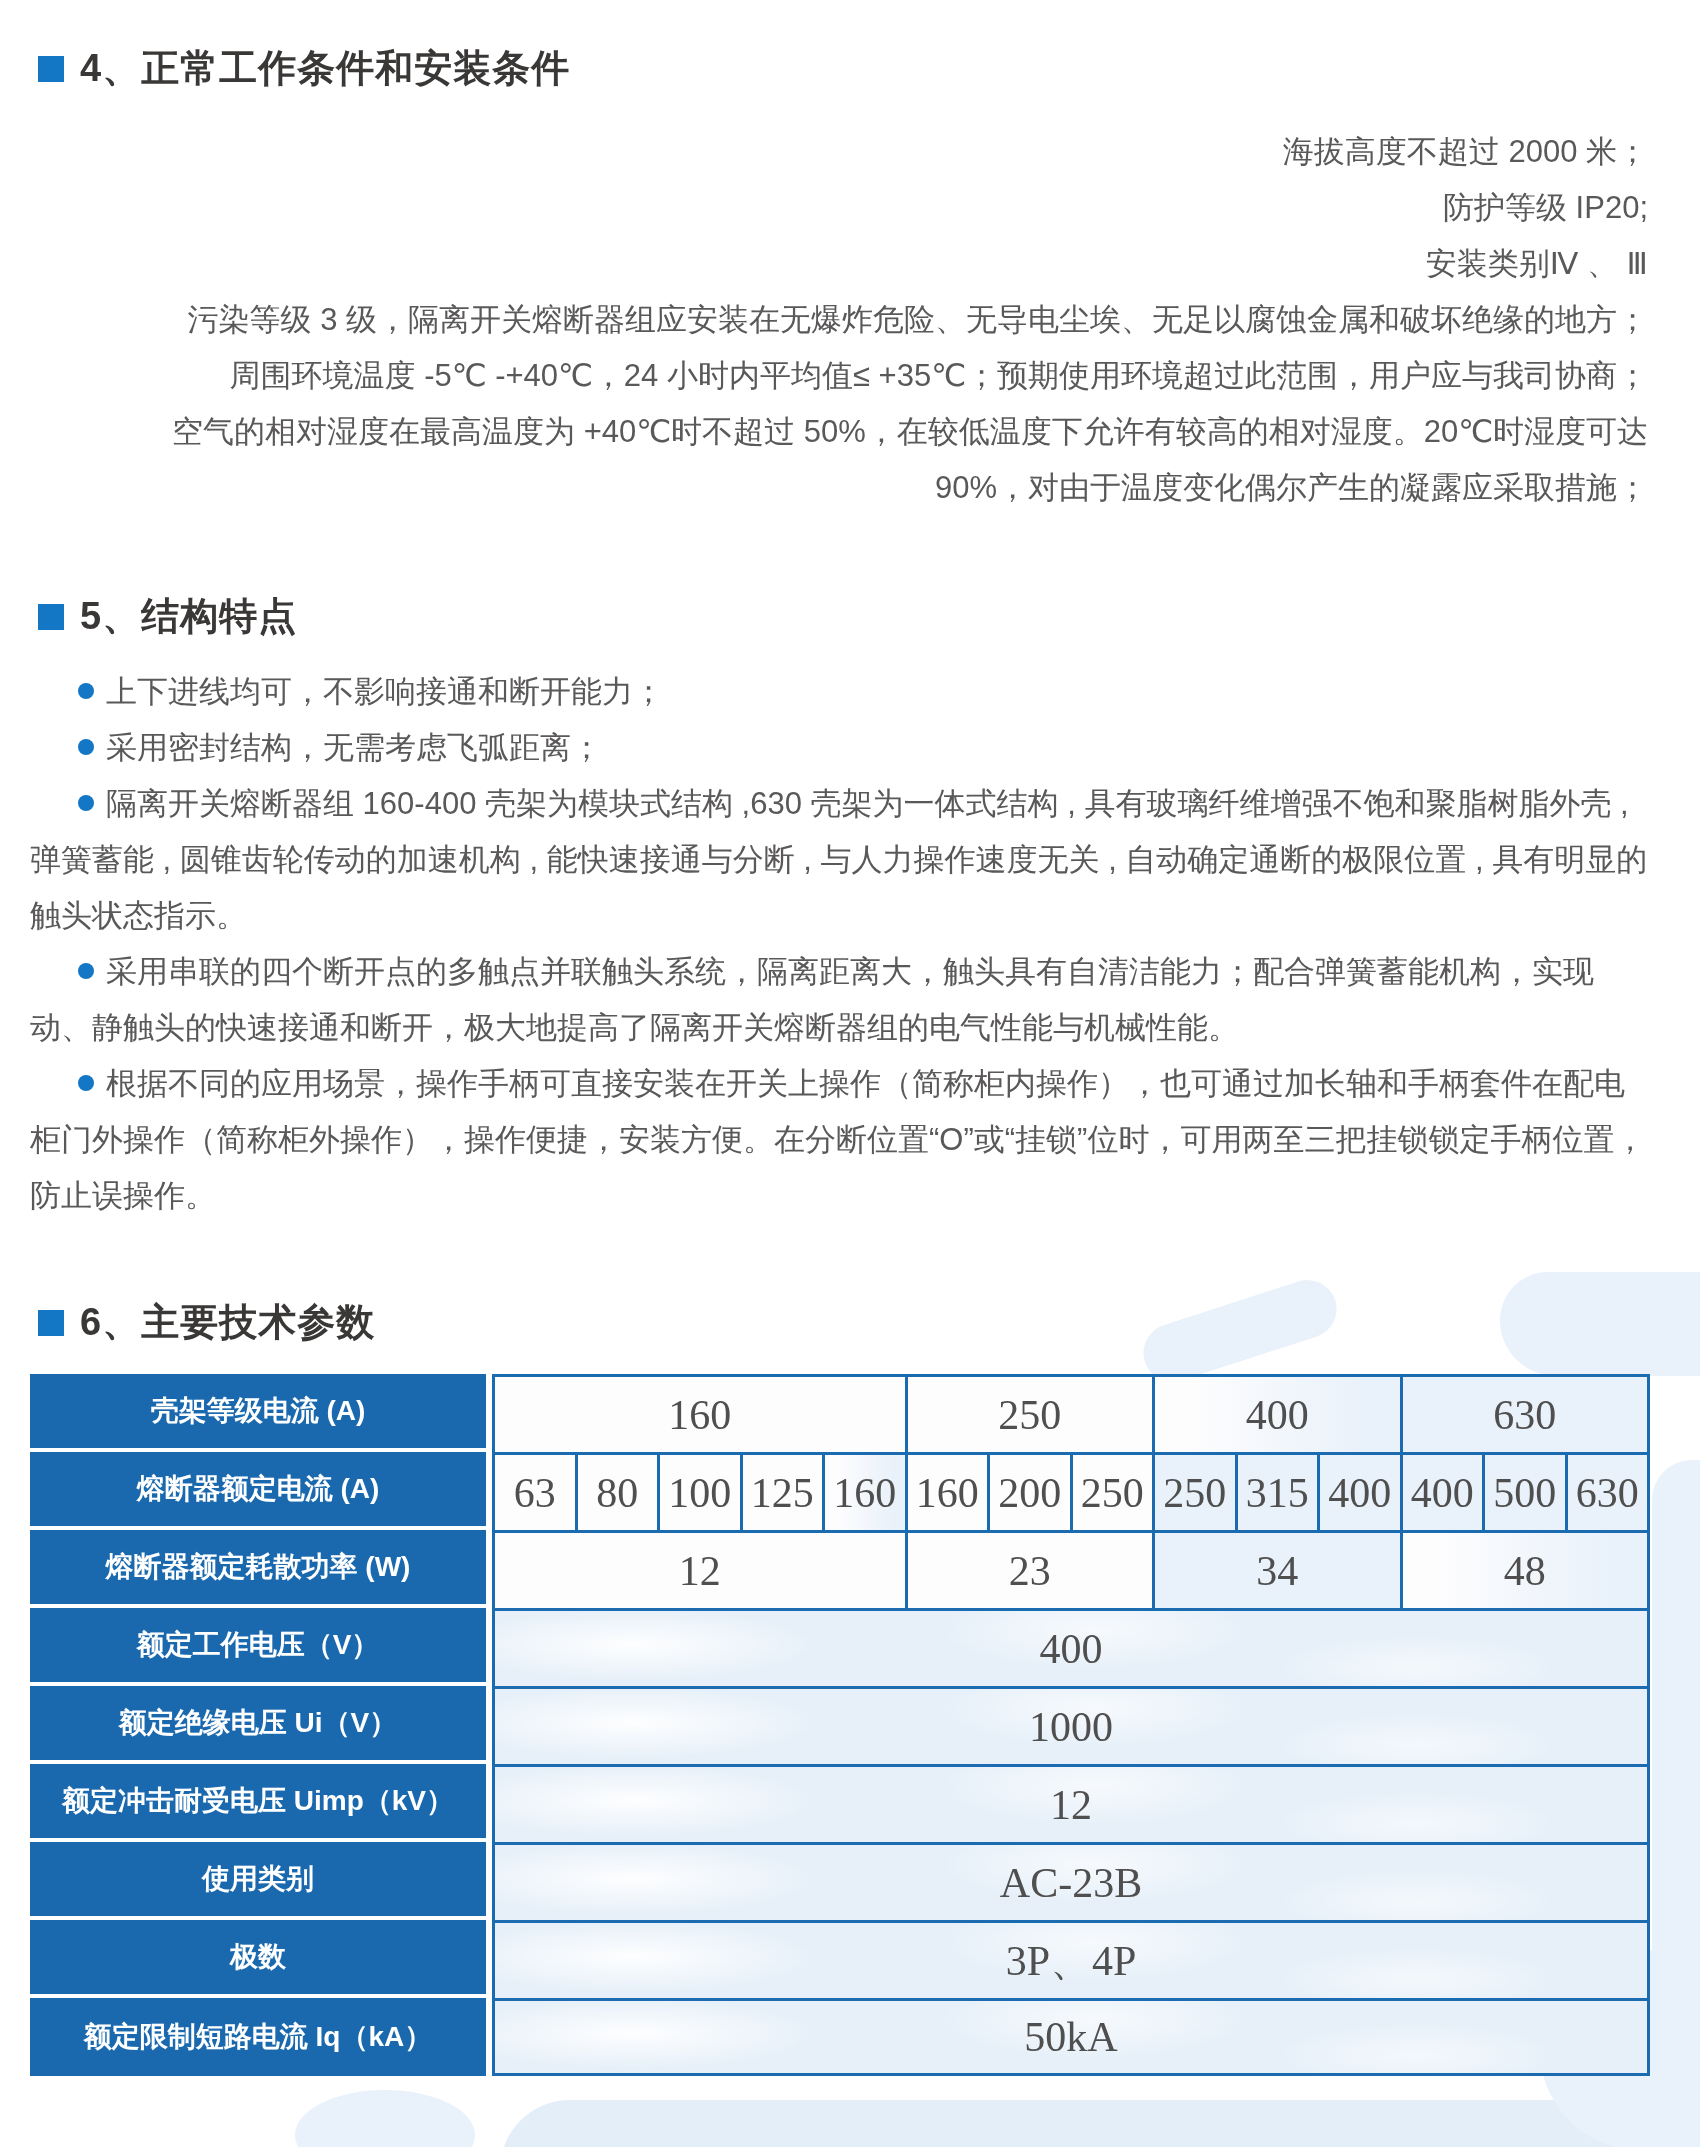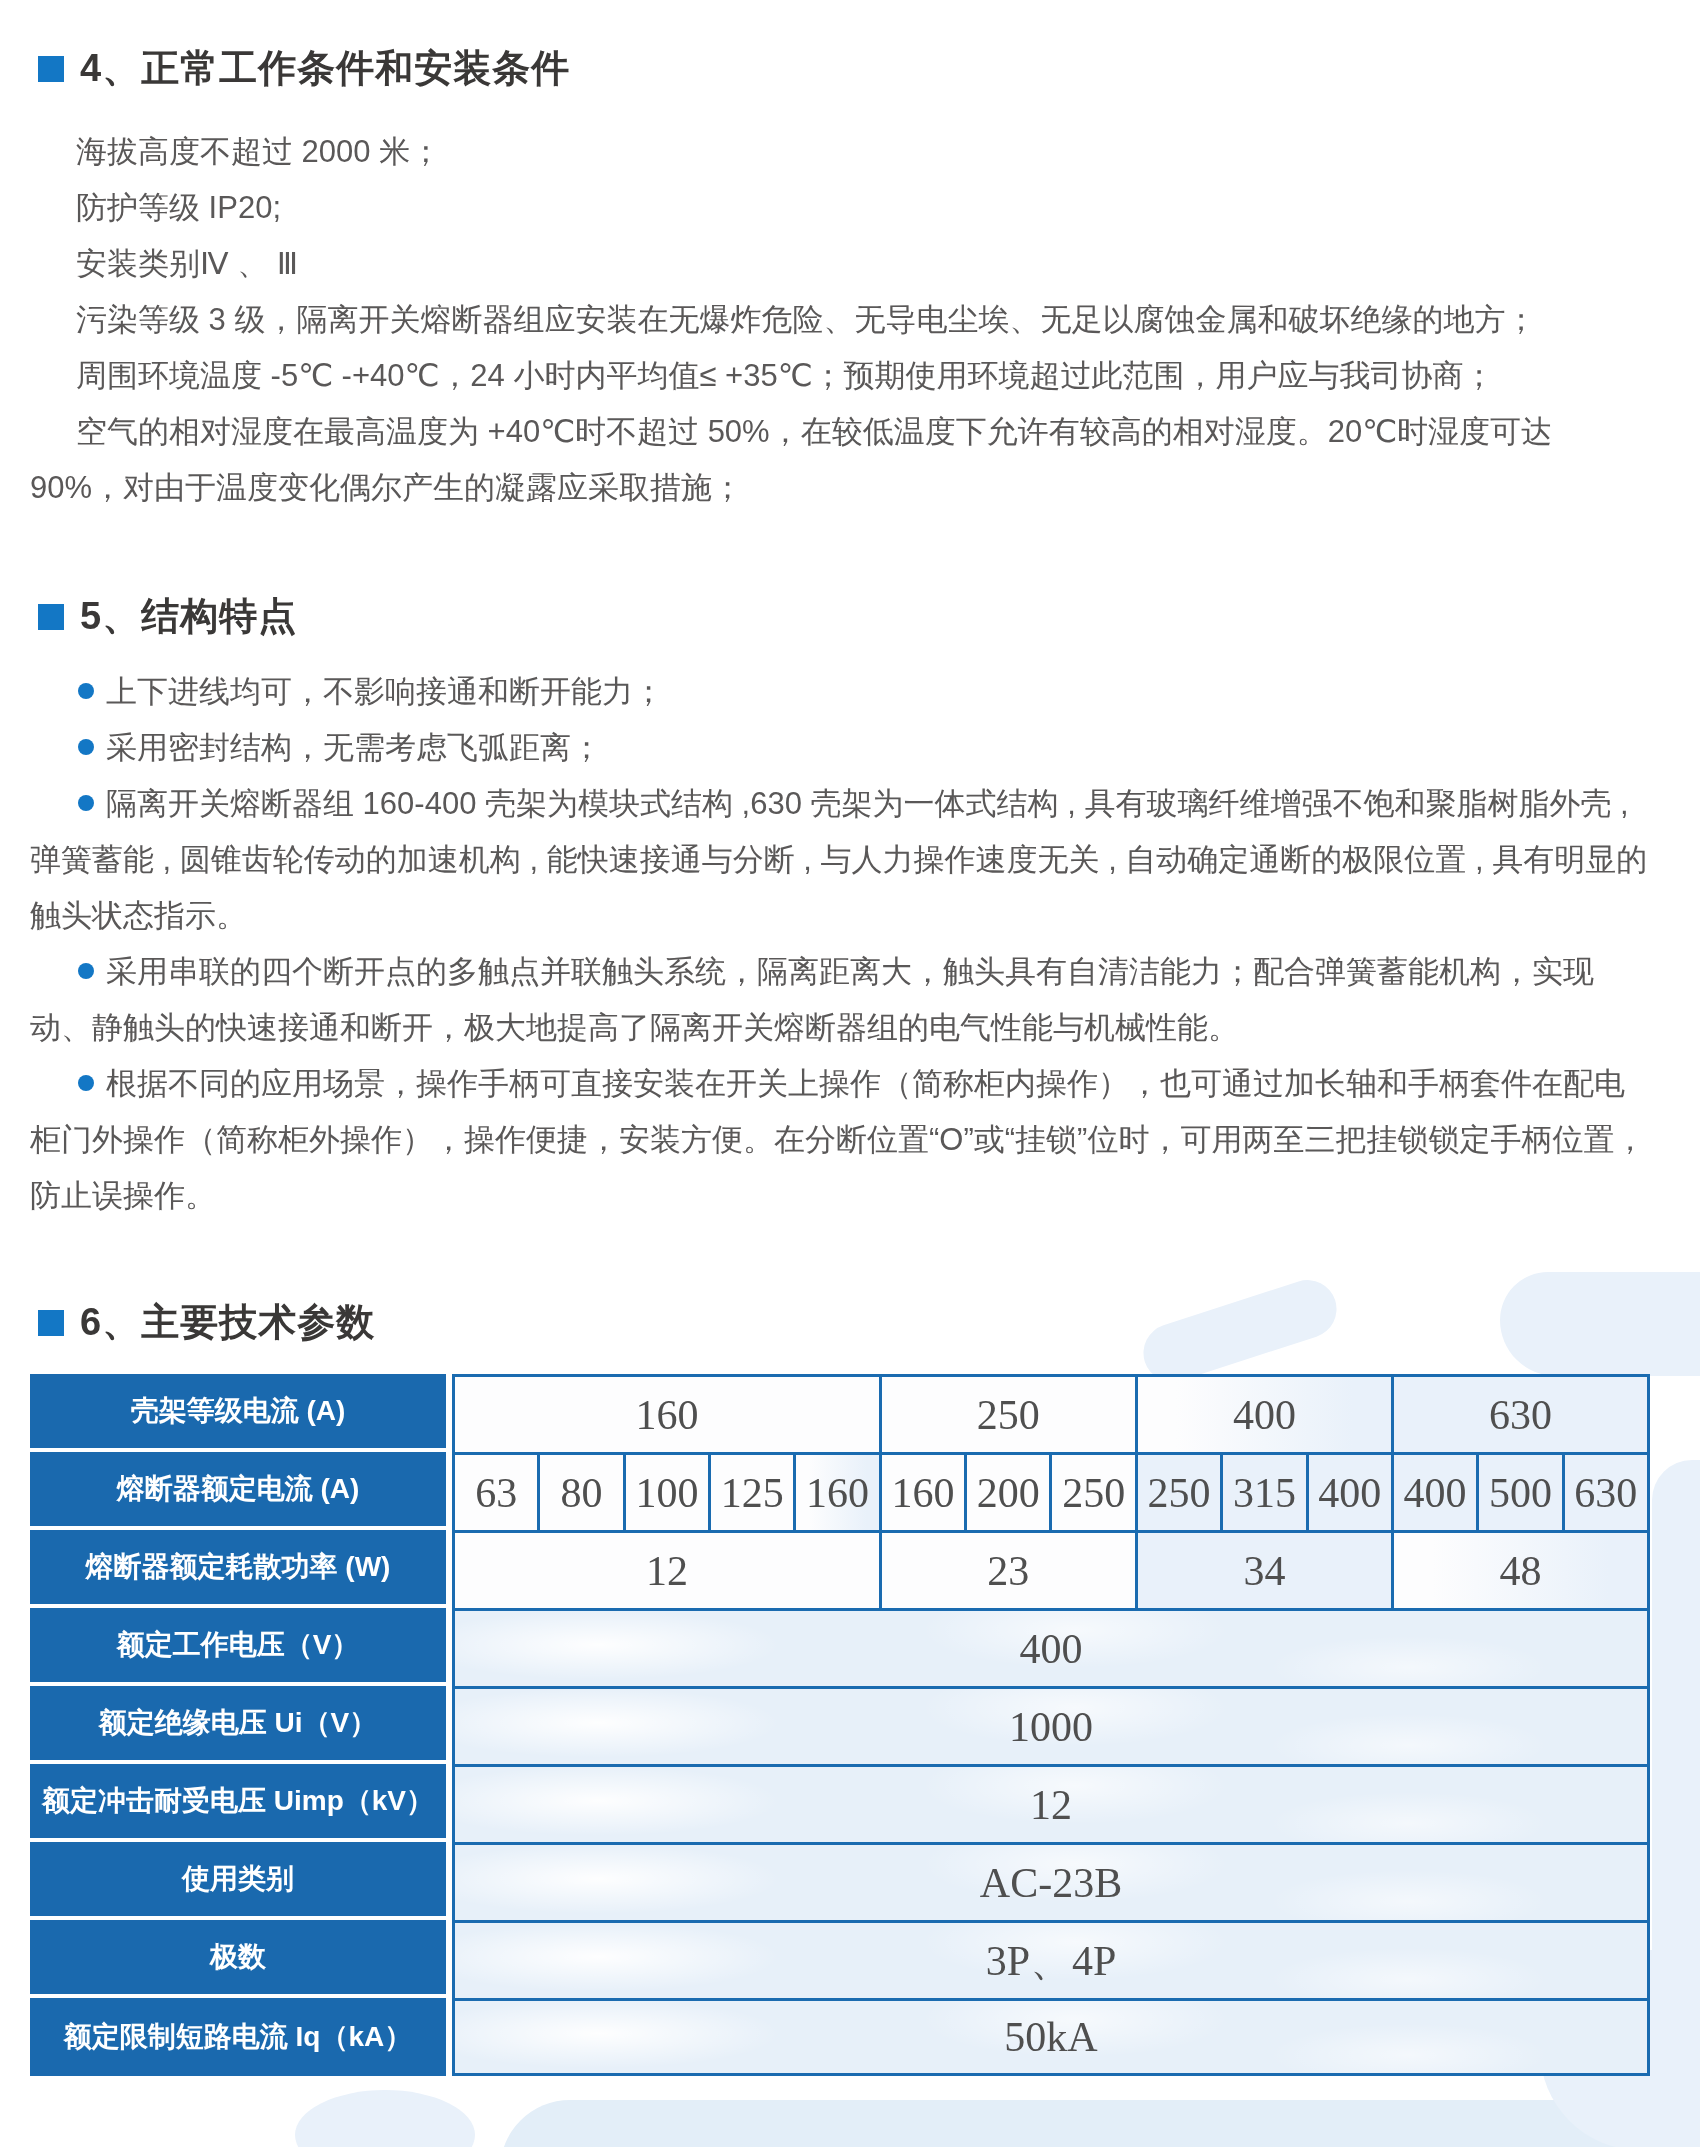--- a/index.html
+++ b/index.html
@@ -16,32 +16,32 @@
   .wm-d{left:295px;top:2090px;width:180px;height:90px;border-radius:50%;}
   .wm-e{left:500px;top:2100px;width:1220px;height:80px;border-radius:70px 0 0 0;background:#e3eef8;}
   .wm-f{left:1540px;top:1950px;width:200px;height:200px;border-radius:50% 0 0 50%;}
   
   #content{position:relative;z-index:1;padding:0 52px 0 30px;}
   h2.sec{font-size:38px;font-weight:700;color:#3a3837;line-height:44px;margin:0 0 0 8px;letter-spacing:1px;}
   .sq{display:inline-block;width:26px;height:26px;background:#1377c5;margin-right:16px;vertical-align:-1px;}
   #sec4-title{margin-top:46px;}
   #sec5-title{margin-top:78px;}
   #sec6-title{margin-top:76px;}
-  .sec4-body{margin-top:34px;}
+  .sec4-body{margin-top:34px;text-align:right;}
   .sec5-body{margin-top:26px;}
   .sec4-body p,.sec5-body p{
     margin:0;font-size:31px;color:#5a5858;line-height:56px;text-indent:46px;
   }
   .sec5-body p{text-indent:48px;}
   .dot{display:inline-block;width:16px;height:16px;border-radius:50%;background:#1377c5;margin-right:12px;vertical-align:3px;}
   
   .ptable{margin-top:30px;width:1620px;}
   .trow{display:flex;height:78px;}
   .tlabel{
-    width:416px;box-sizing:border-box;background:#1a69ae;color:#ffffff;
+    width:456px;box-sizing:border-box;background:#1a69ae;color:#ffffff;
     font-weight:700;font-size:28px;display:flex;align-items:center;justify-content:center;
     white-space:nowrap;
   }
   .trow:not(:last-child) .tlabel{border-bottom:4px solid #ffffff;}
   .tdata{
     flex:1;margin-left:6px;box-sizing:border-box;background:#1a6bb0;
     display:grid;grid-template-columns:repeat(14,1fr);gap:3px;
     padding:3px 3px 0 3px;
   }
   .trow:last-child .tdata{padding-bottom:3px;}

